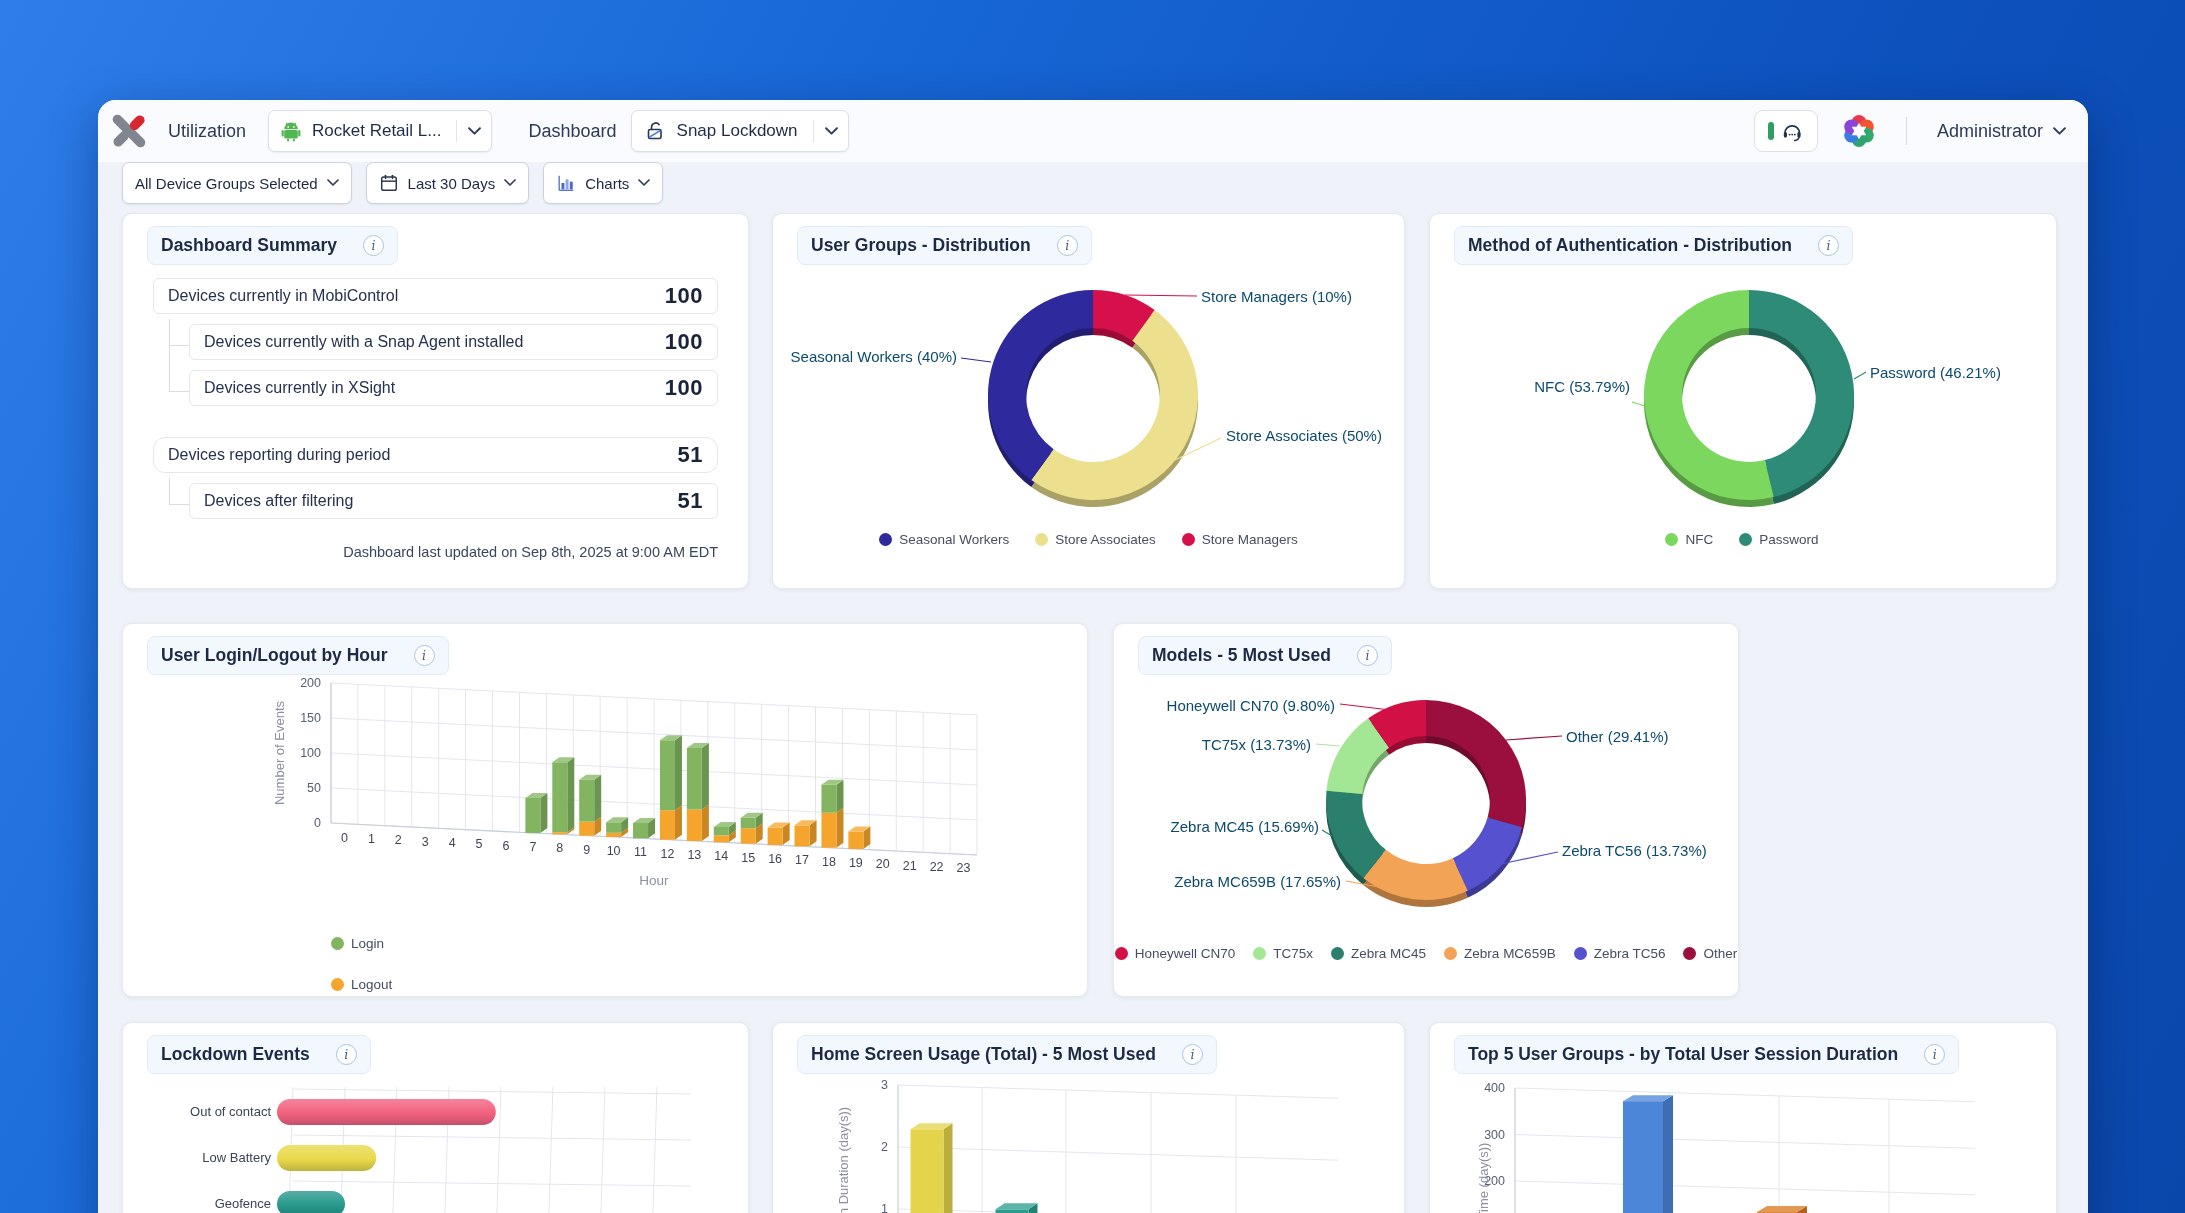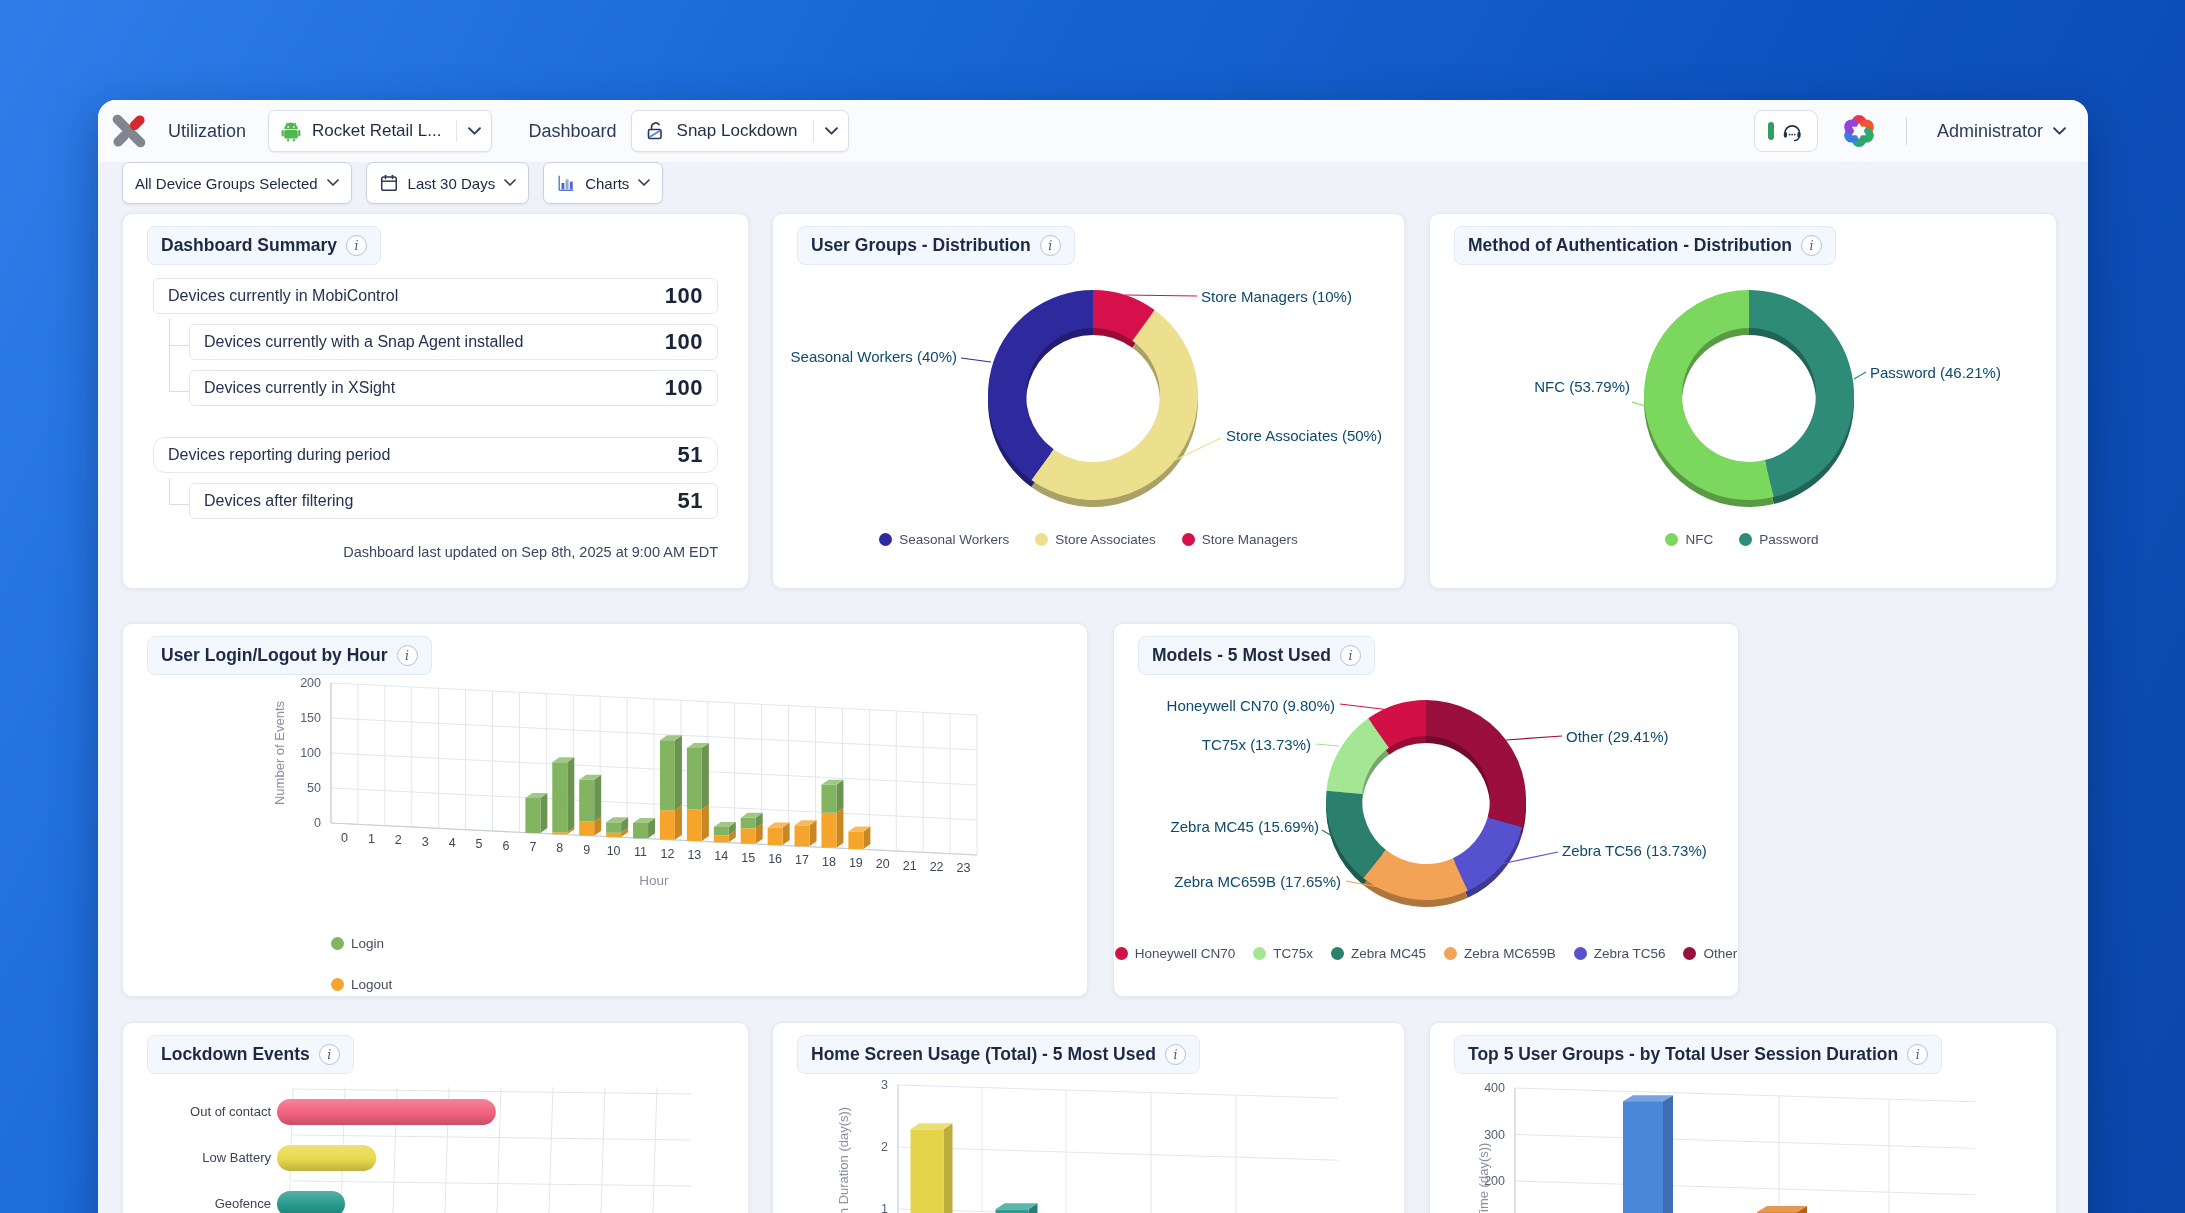--- a/index.html
+++ b/index.html
@@ -45,21 +45,21 @@
     display:flex;align-items:center;gap:9px;padding:0 12px;cursor:pointer;
     box-shadow:0 1px 2px rgba(20,40,80,.08);white-space:nowrap;
   }
   .fbtn .txt{font-size:15px;color:#1c2742;}
   
   .card{
     position:absolute;background:#fff;border:1px solid #e4e9f2;border-radius:10px;
     box-shadow:0 1px 4px rgba(16,42,90,.07);
   }
   .chip{
-    position:absolute;left:24px;top:12px;display:flex;align-items:center;gap:9px;
+    position:absolute;left:24px;top:12px;display:flex;align-items:center;gap:26px;
     background:#f3f8fe;border:1px solid #e1eaf7;border-radius:8px;padding:8px 13px;
   }
   .chip .t{font-size:17.5px;font-weight:600;color:#1d2a45;white-space:nowrap;}
   .info{
     width:21px;height:21px;border-radius:50%;border:1.5px solid #a9c3e2;color:#3c5a86;
     font-family:"DejaVu Serif",serif;font-style:italic;font-size:12.5px;
     display:flex;align-items:center;justify-content:center;box-sizing:border-box;cursor:pointer;background:#fff;
   }
   
   .srow{

